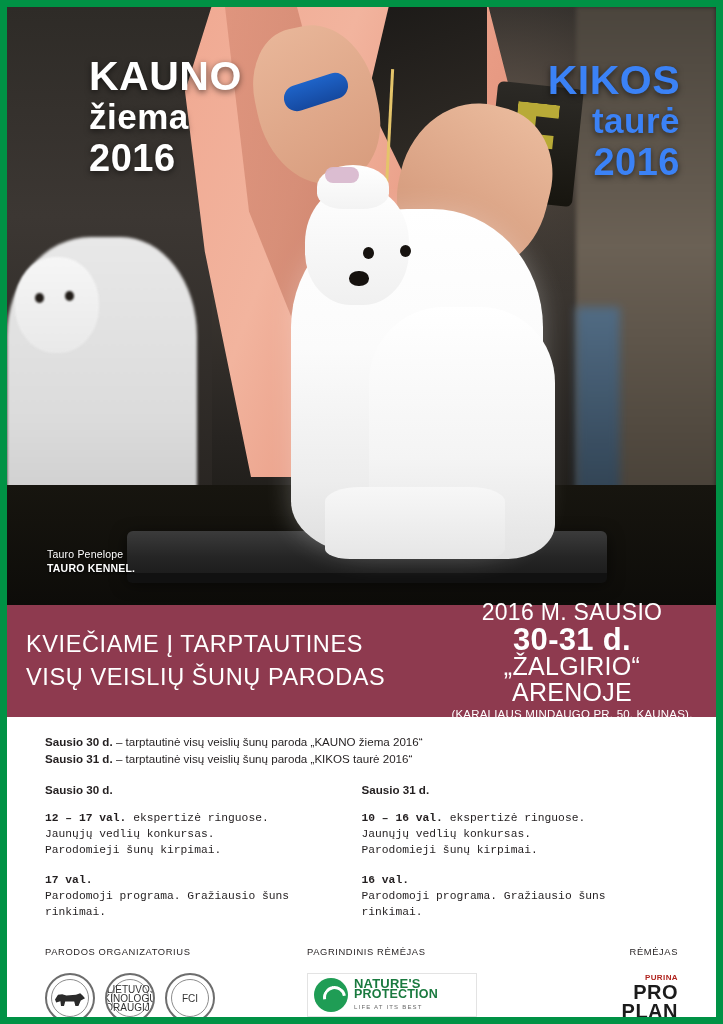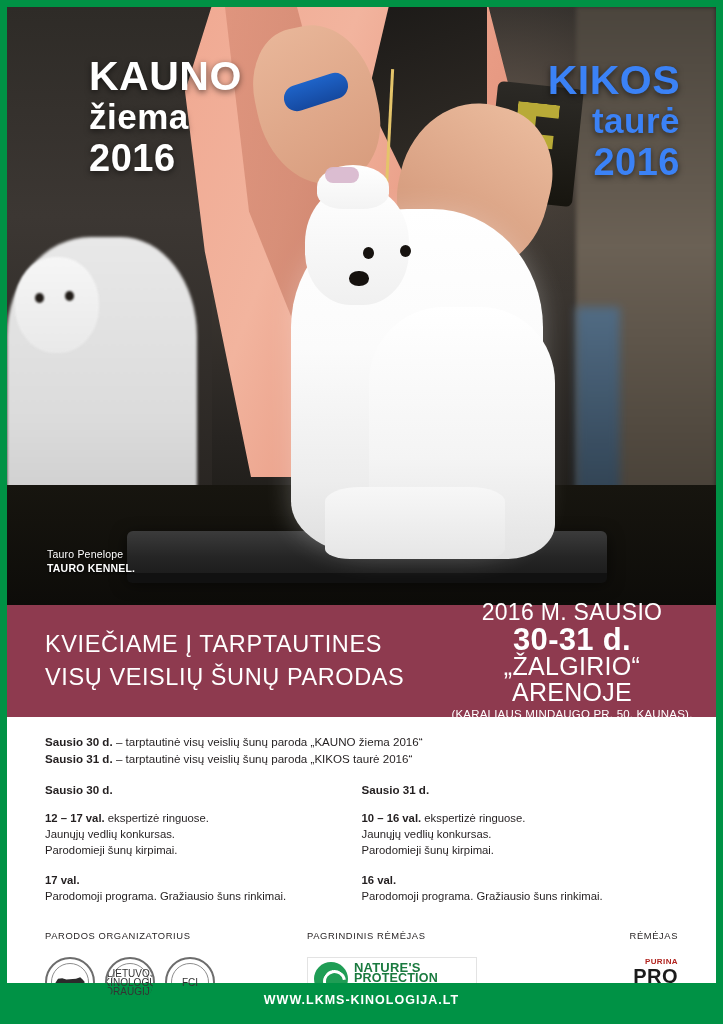--- a/index.html
+++ b/index.html
@@ -193,21 +193,21 @@
   .band {
     position: relative;
     width: 709px;
     height: 112px;
     background: #8e3a4f;
     display: flex;
     align-items: center;
     color: #fff;
   }
   .band-left {
-    padding-left: 38px;
+    padding-left: 19px;
     width: 435px;
   }
   .band-left .l1, .band-left .l2 {
     font-size: 23.5px;
     letter-spacing: .6px;
     line-height: 33px;
     font-weight: 400;
   }
   .band-right {
     flex: 1;
@@ -237,21 +237,21 @@
   .cols {
     display: flex;
     margin-top: 16px;
   }
   .col { width: 50%; padding-right: 20px; }
   .col .day {
     font-size: 11.6px;
     font-weight: bold;
     margin-bottom: 14px;
   }
-  .col .blk { font-size: 11.3px; line-height: 16px; margin-bottom: 14px; }
+  .col .blk { font-size: 11.3px; line-height: 16px; margin-bottom: 14px; font-family: Liberation Mono, monospace; }
   .col .blk b { font-weight: bold; }
 
   
   .sponsors {
     position: relative;
     width: 709px;
     margin-top: 12px;
     padding: 0 38px;
     height: 96px;
   }
@@ -508,17 +508,14 @@
     <div class="sp-col sp-rem">
       <div class="sp-label">RĖMĖJAS</div>
       <div class="pp-logo">
         <div class="pp-purina">PURINA</div>
         <div class="pp-pro">PRO</div>
         <div class="pp-plan">PLAN</div>
       </div>
     </div>
   </div>
 
-  <div class="footer">
-    <span>WWW.LKMS-KINOLOGIJA.LT</span>
-  </div>
 
 </div>
 
 </body></html>

